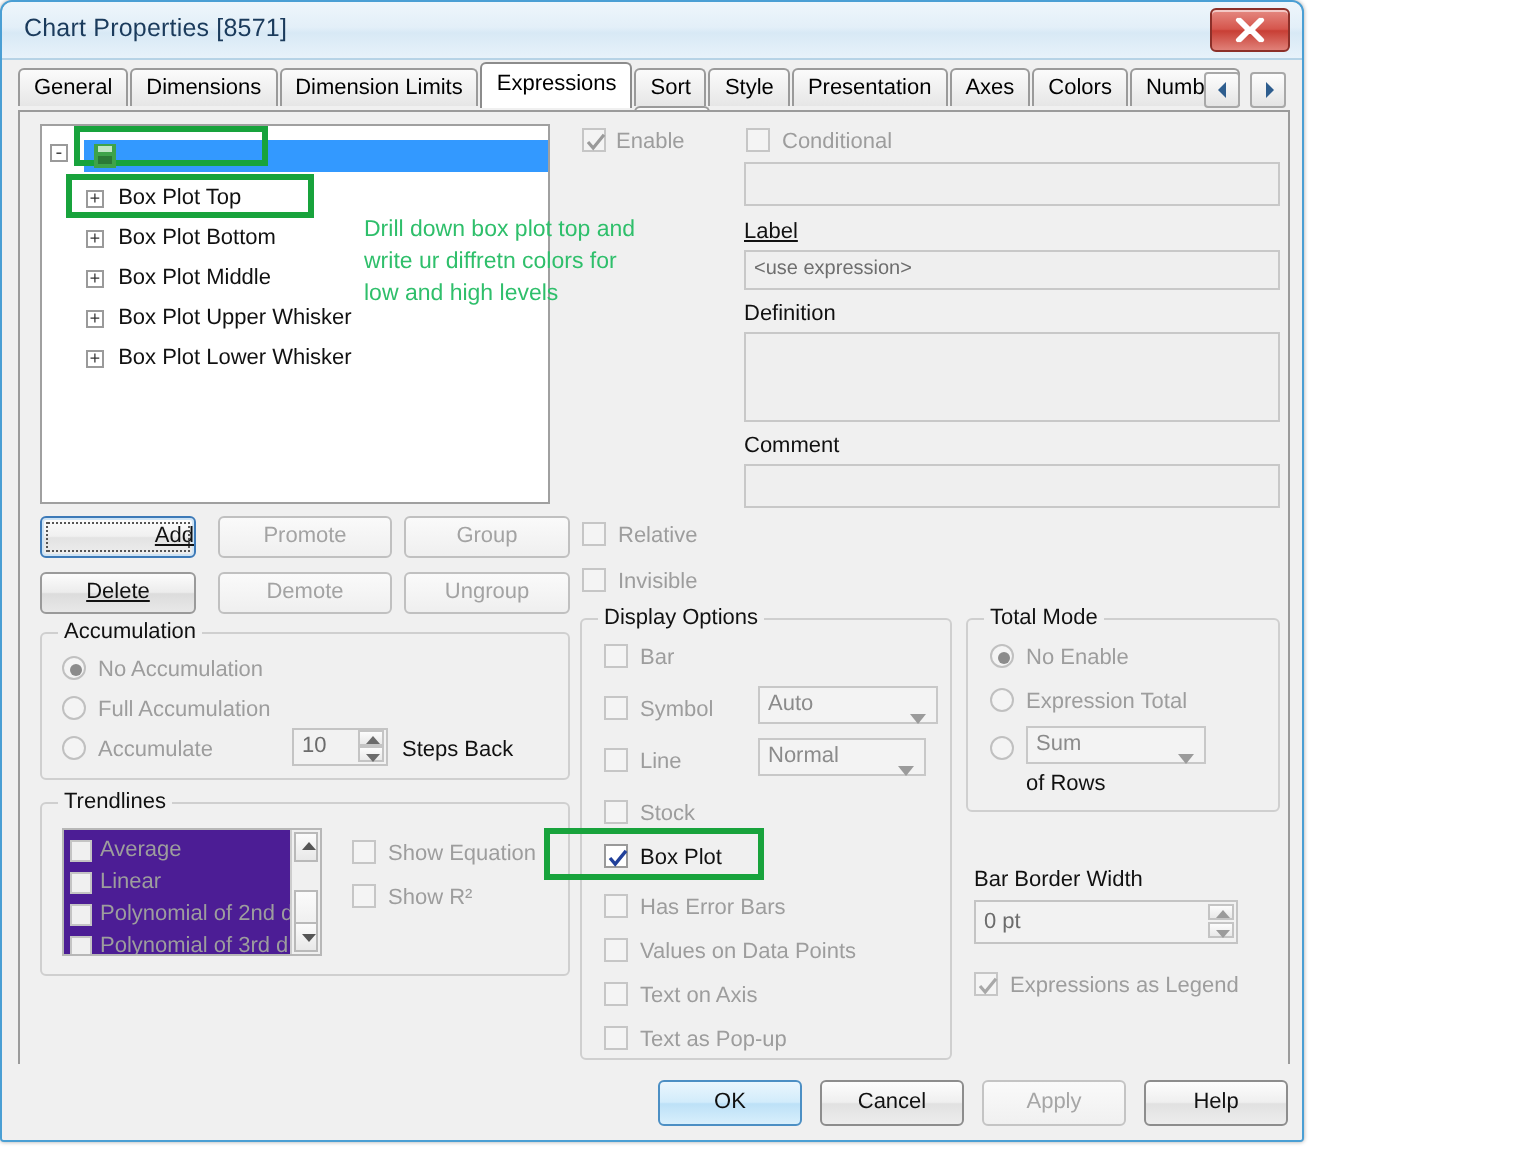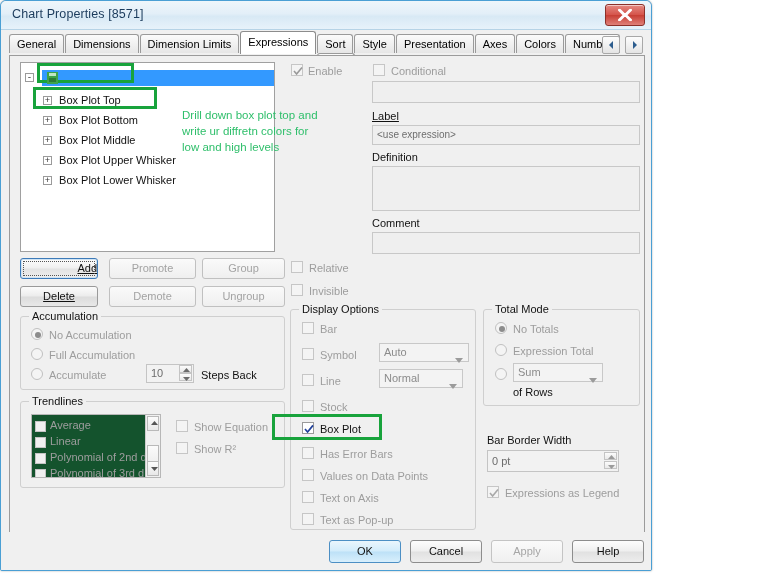--- a/index.html
+++ b/index.html
@@ -162,21 +162,21 @@
   }
   .spin .up,.spin .down{
     position:absolute;right:1px;width:13px;height:8px;
     background:linear-gradient(to bottom,#fcfcfc,#e9e9e9);
     border:1px solid #c4c4c4;box-sizing:border-box;cursor:pointer;
   }
   .spin .up{top:0px;}
   .spin .down{top:8px;}
   .spin .up svg,.spin .down svg{position:absolute;left:3px;top:2px;}
   .listbox{
-    position:absolute;background:#14532d;border:1px solid #b7b7b7;
+    position:absolute;background:#4c1d95;border:1px solid #b7b7b7;
     box-sizing:border-box;overflow:hidden;
   }
   .listrow{position:absolute;left:3px;height:16px;line-height:16px;font-size:11px;color:#9d9d9d;white-space:nowrap;}
   .listrow .cbx{
     display:inline-block;width:11px;height:11px;border:1px solid #c4c4c4;background:#f0f0f0;
     vertical-align:middle;margin-right:4px;box-sizing:border-box;
   }
   .vscroll{
     position:absolute;width:15px;top:0;bottom:0;right:0;
     background:#f0f0f0;border-left:1px solid #cdcdcd;box-sizing:border-box;
@@ -425,21 +425,21 @@
 
       <div class="cb dis" style="left:11px;top:203px;"></div>
       <span class="cblabel dis" style="left:29px;top:204px;">Text as Pop-up</span>
     </div>
 
     <div class="group" style="left:473px;top:253px;width:157px;height:97px;">
       <span class="gtitle">Total Mode</span>
       <div class="rb" style="left:11px;top:12px;">
           <span class="dot"></span>
         </div>
-      <span class="lblstatic dis" style="left:29px;top:13px;">No Totals</span>
+      <span class="lblstatic dis" style="left:29px;top:13px;">No Enable</span>
       <div class="rb" style="left:11px;top:34px;"></div>
       <span class="lblstatic dis" style="left:29px;top:35px;">Expression Total</span>
       <div class="rb" style="left:11px;top:58px;"></div>
       <div class="combo" style="left:29px;top:53px;width:90px;">
         <span>Sum</span>
         <span class="arrow"><svg width="8" height="5" viewBox="0 0 8 5">
               <path d="M0 0 L8 0 L4 5 Z" fill="#9b9b9b"></path>
             </svg></span>
       </div>
       <span class="lblstatic" style="left:29px;top:76px;">of Rows</span>

